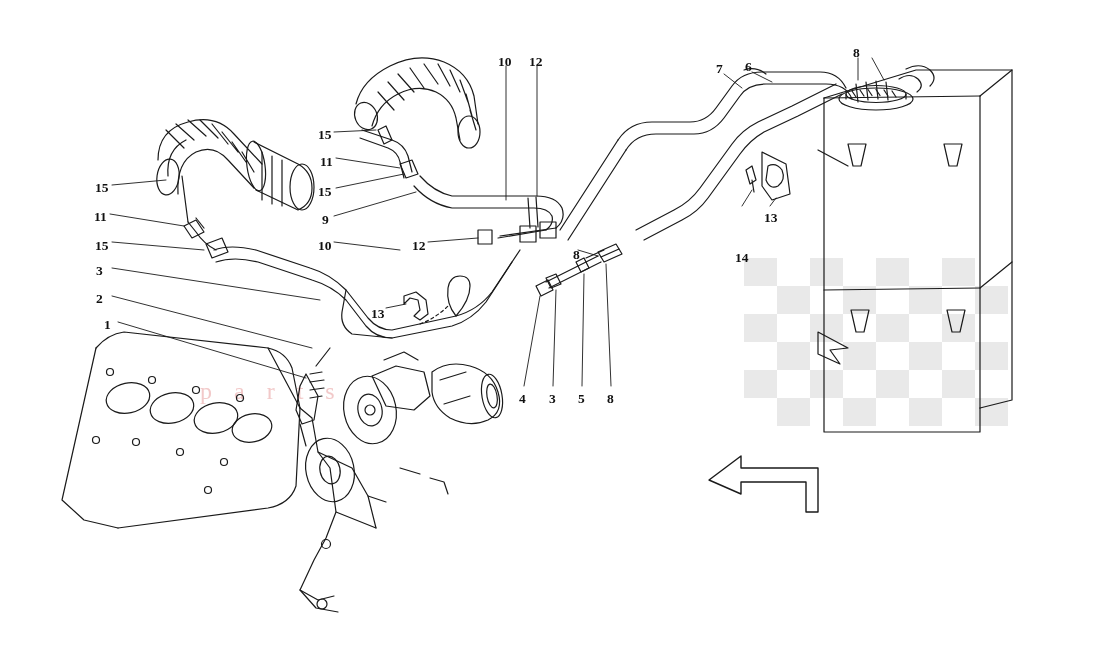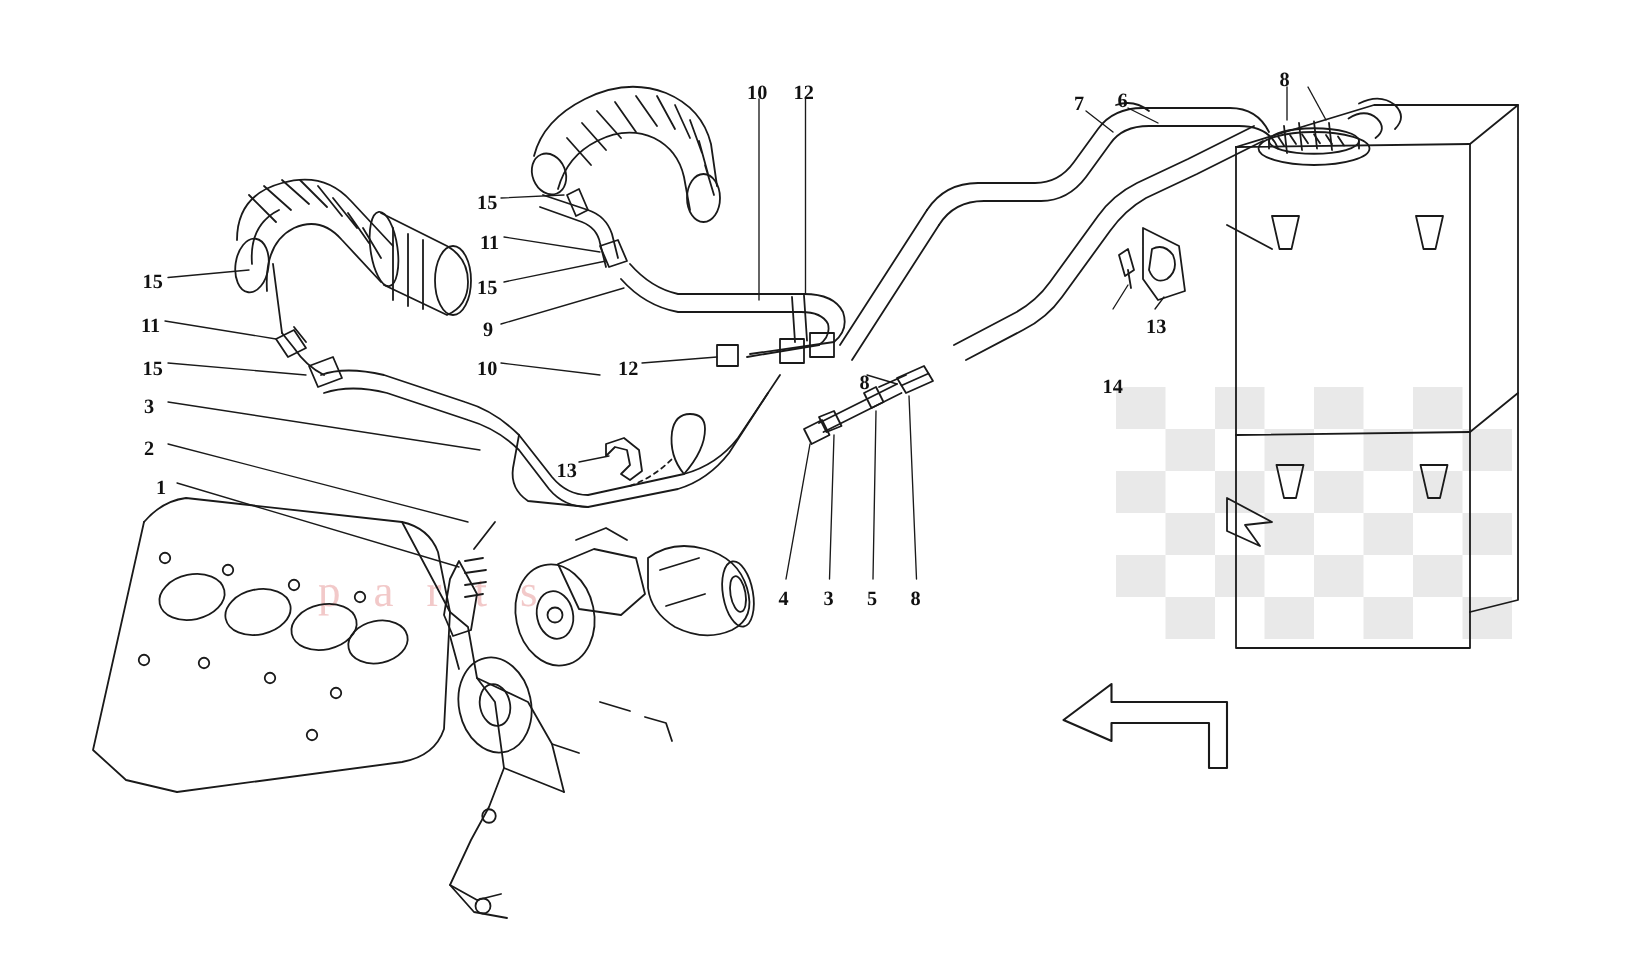--- a/index.html
+++ b/index.html
@@ -24,23 +24,23 @@
     white-space: nowrap;
   }
   .wm-main {
     left: 96px;
     top: 252px;
     font-size: 128px;
     letter-spacing: 2px;
     font-weight: 400;
   }
   .wm-sub {
-    left: 212px;
+    left: 200px;
     top: 378px;
-    font-size: 30px;
+    font-size: 24px;
     letter-spacing: 22px;
   }
   .wm-flag {
     position: absolute;
     left: 744px;
     top: 258px;
     width: 268px;
     height: 170px;
     opacity: 0.55;
   }

